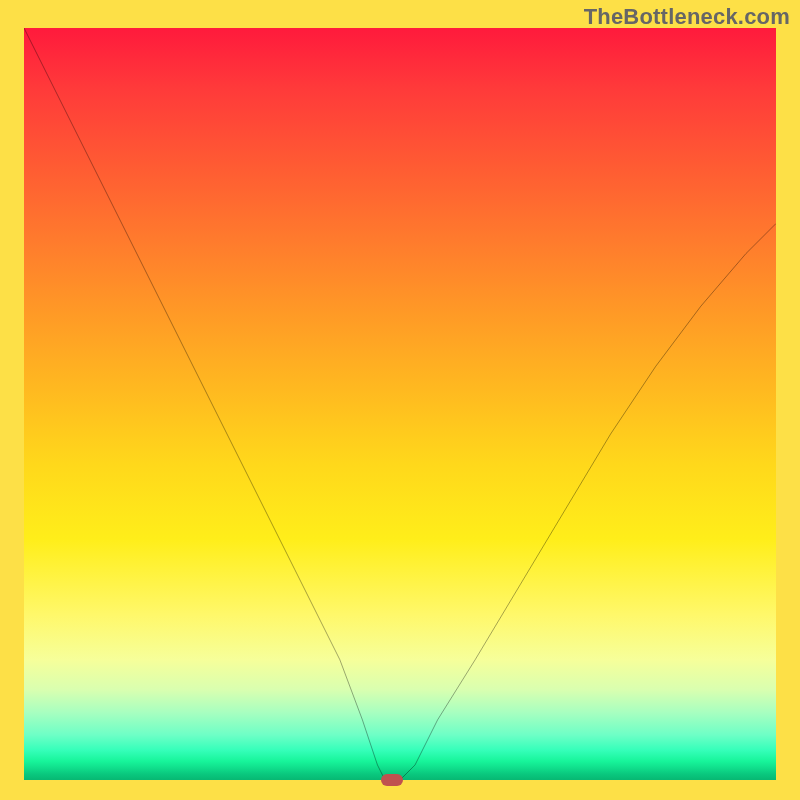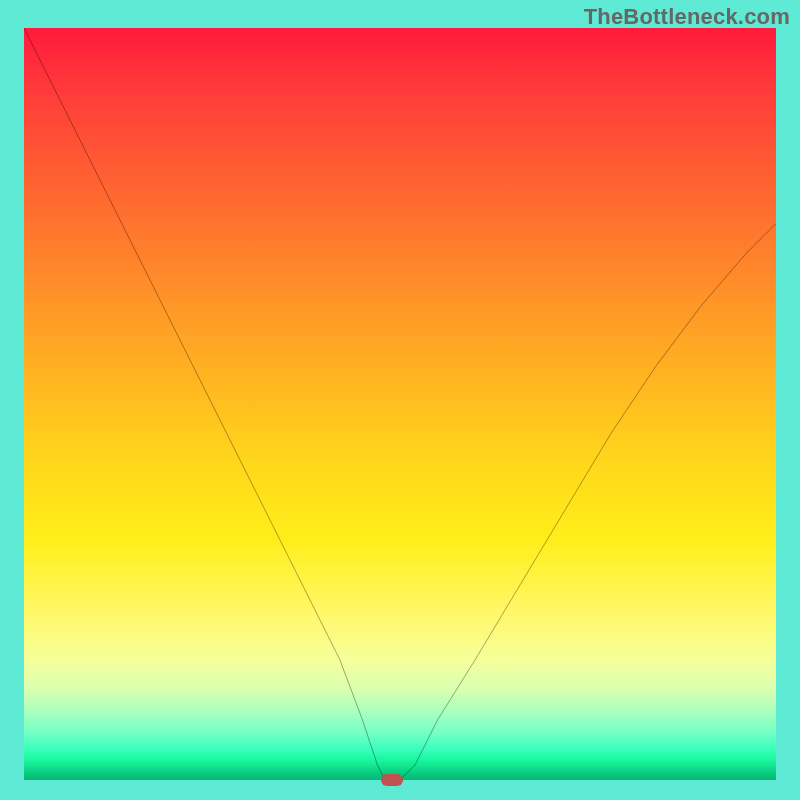--- a/index.html
+++ b/index.html
@@ -8,21 +8,21 @@
     width: 800px;
     height: 800px;
     background: #000;
     font-family: Arial, Helvetica, sans-serif;
     overflow: hidden;
   }
   .frame {
     position: relative;
     width: 800px;
     height: 800px;
-    background: #5eead4;
+    background: #fde047;
   }
   .watermark {
     position: absolute;
     top: 4px;
     right: 10px;
     color: #666;
     font-size: 22px;
     font-weight: 600;
     letter-spacing: 0.2px;
     z-index: 5;

